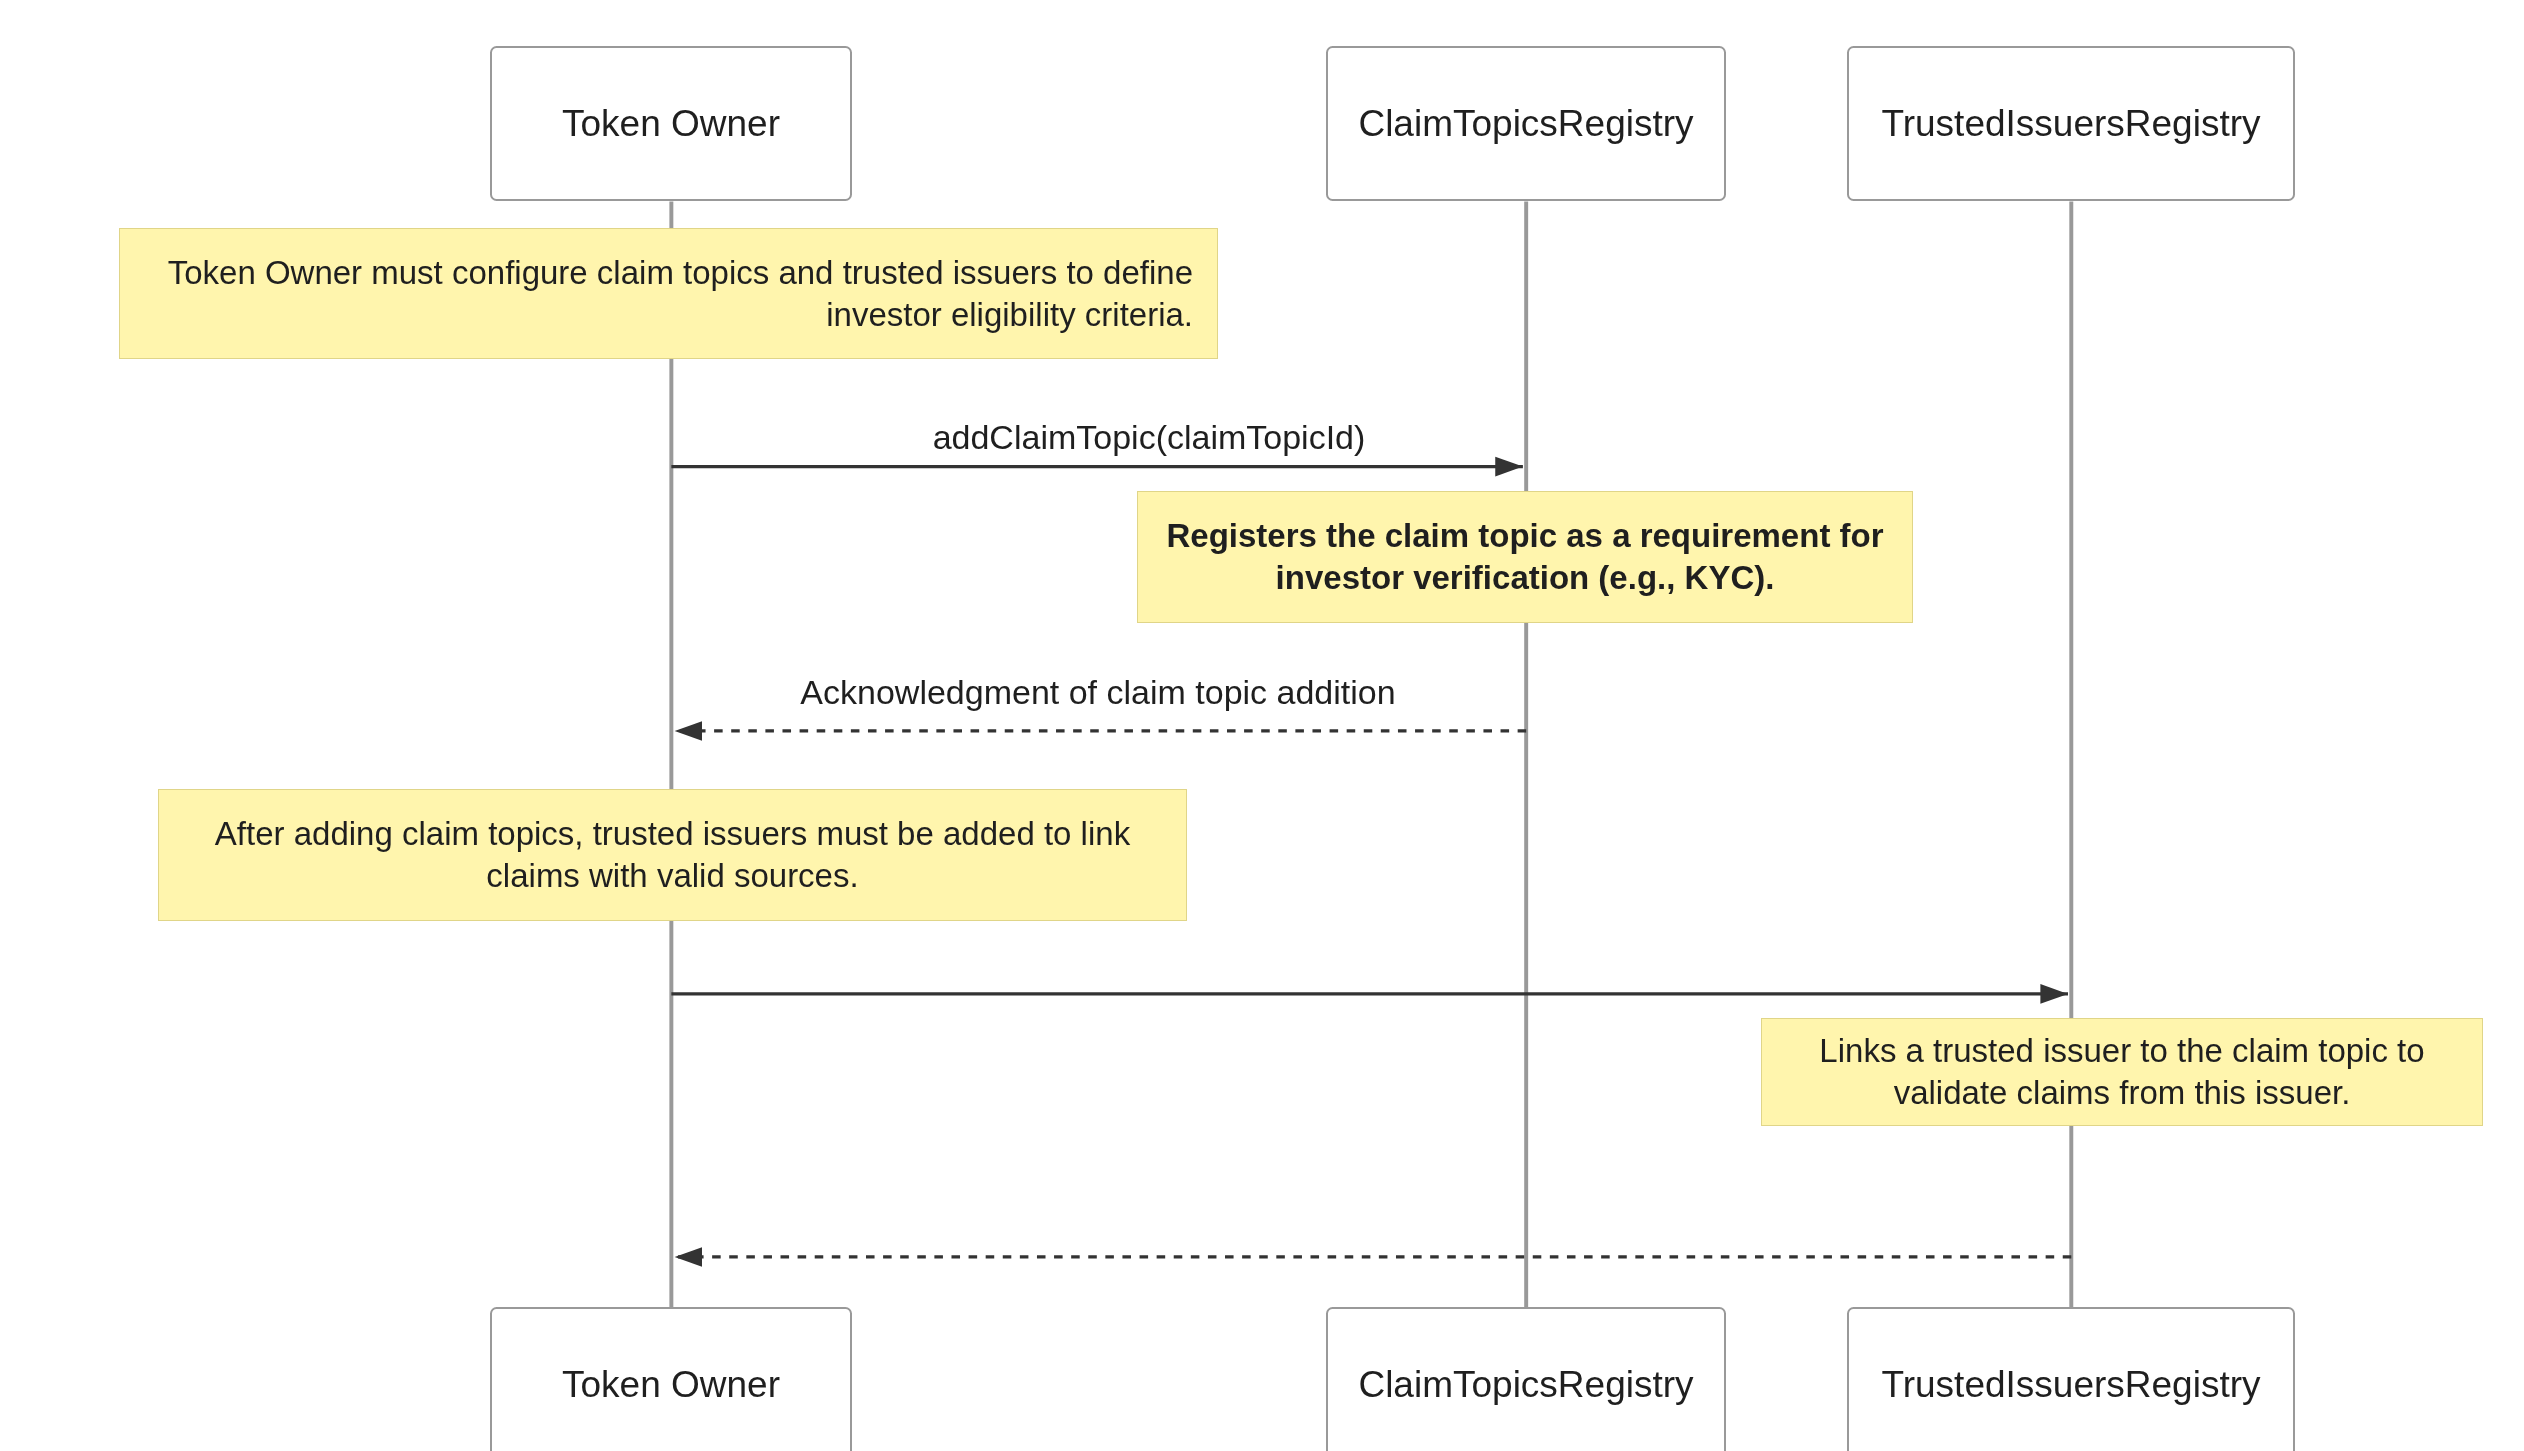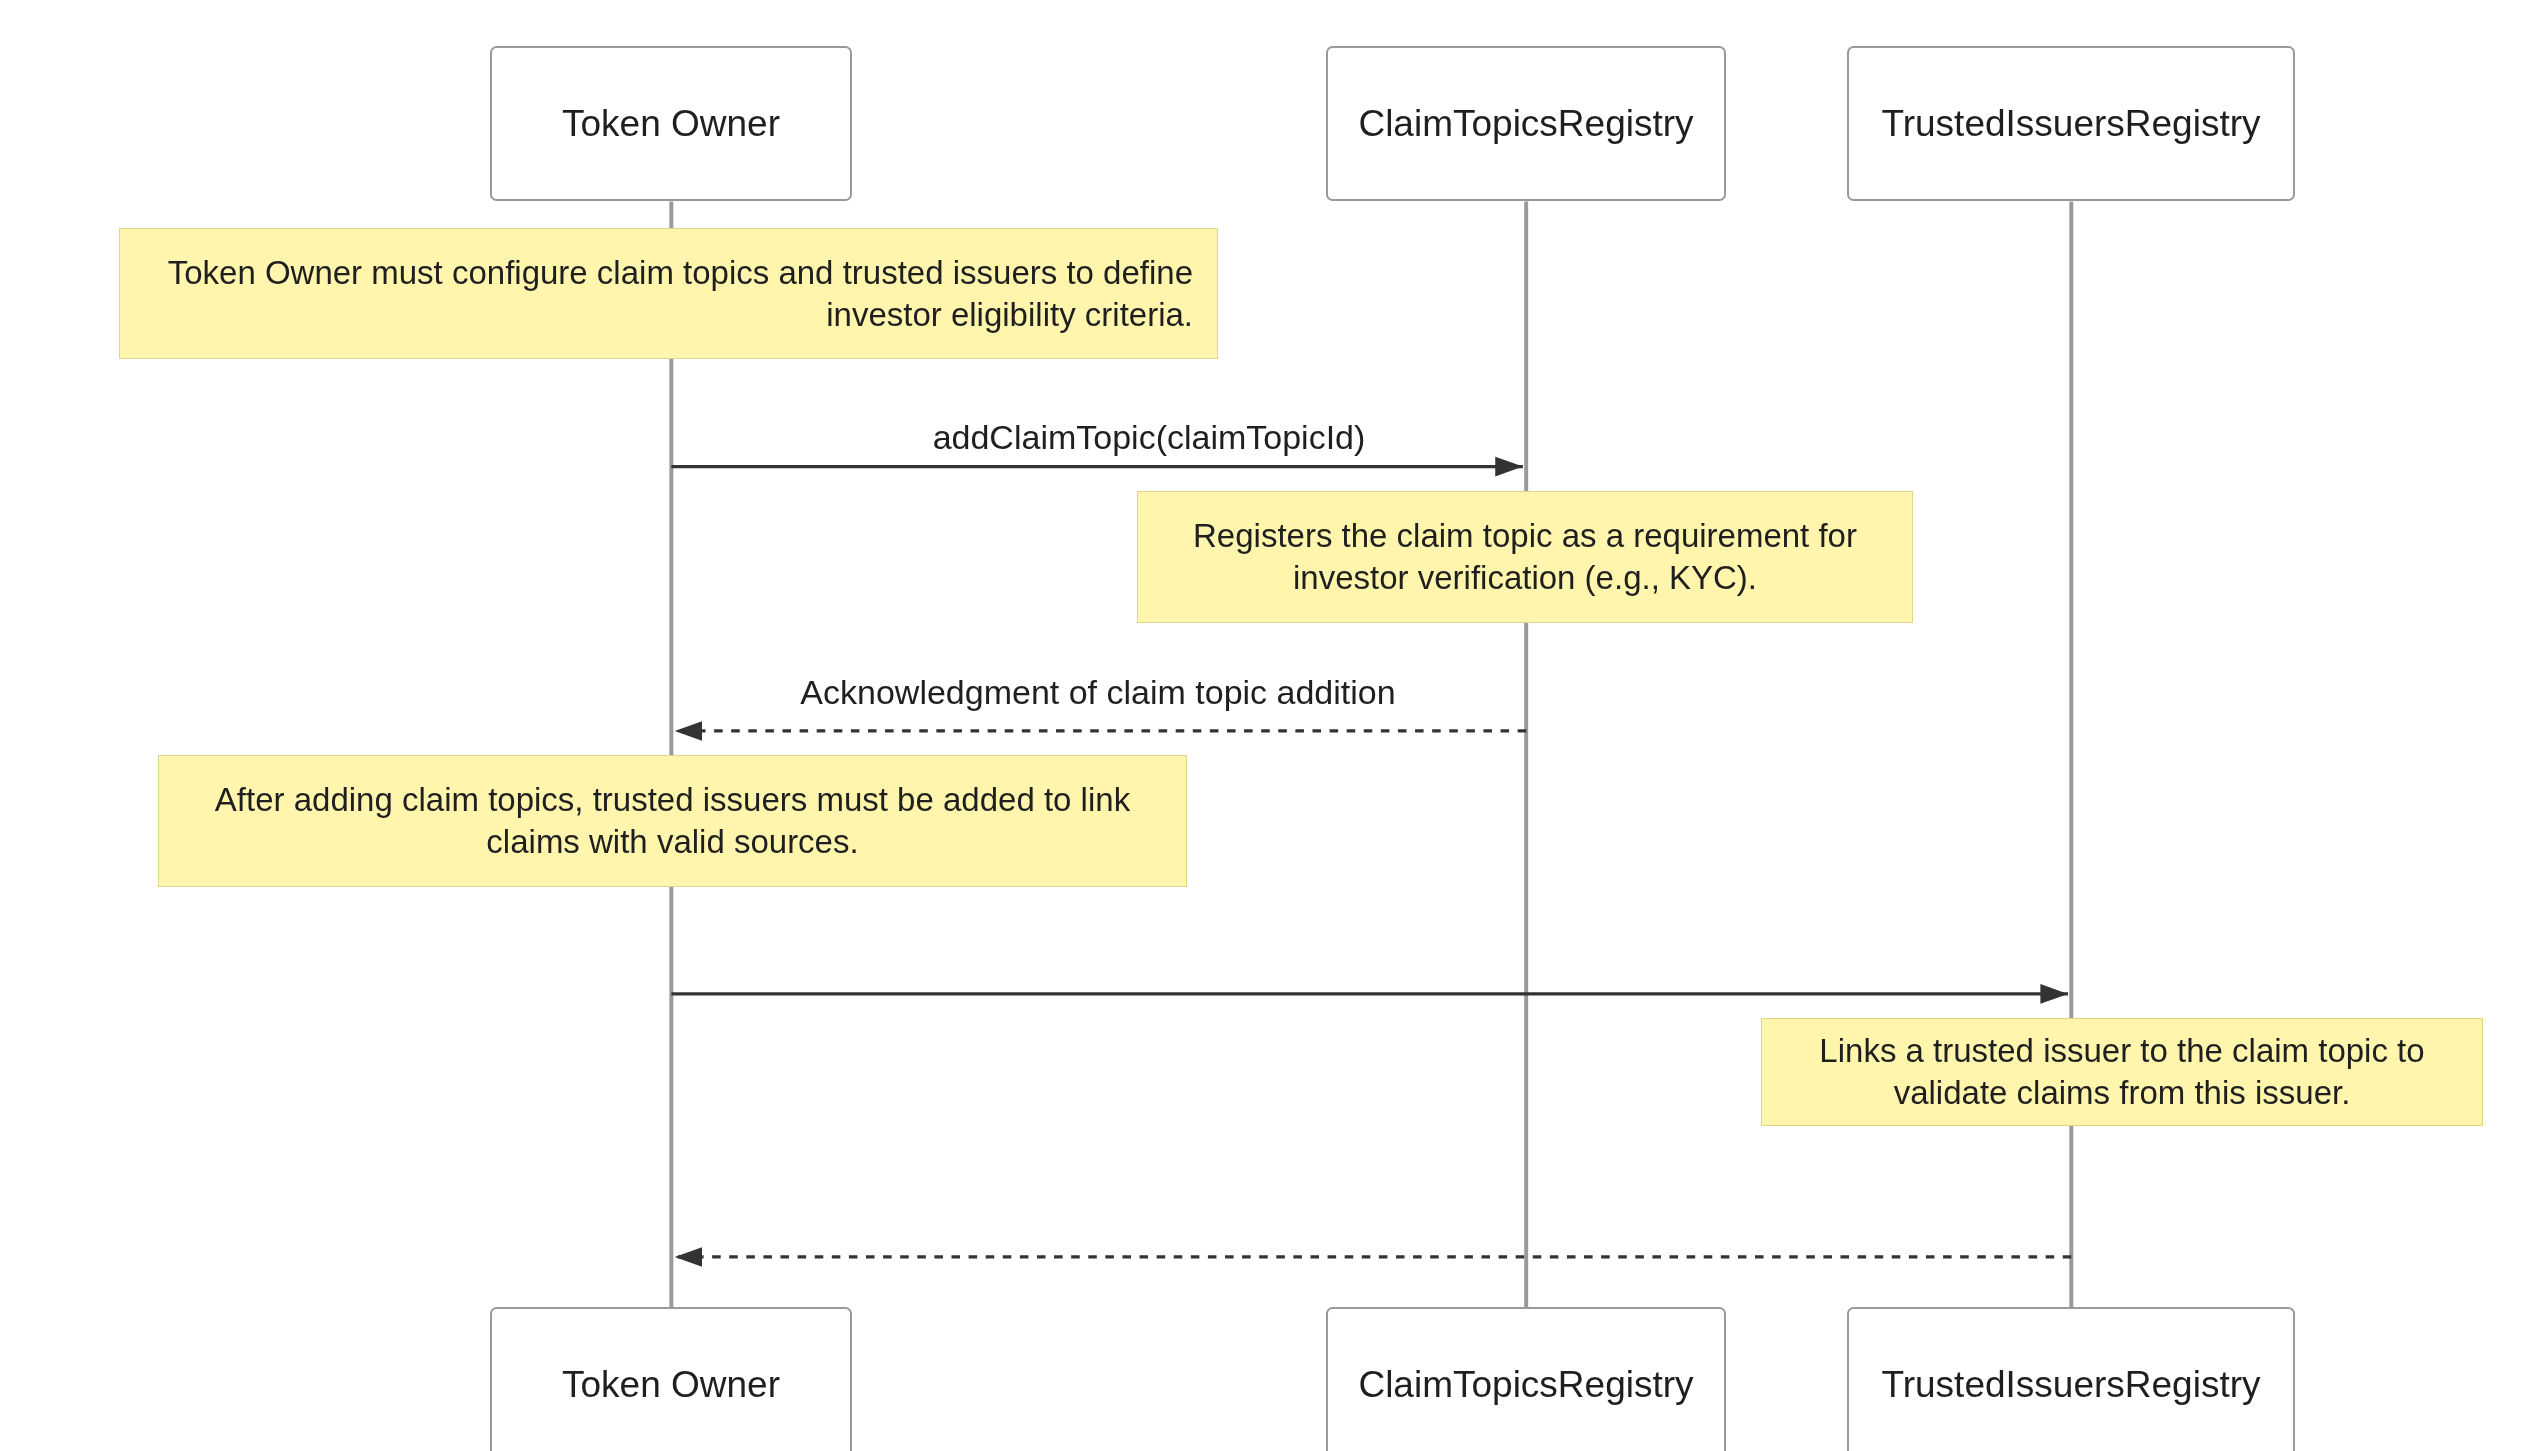--- a/index.html
+++ b/index.html
@@ -89,24 +89,24 @@
   <div class="actor-box" style="left:1326px; top:1285px; width:400px; height:155px;">
     <span>ClaimTopicsRegistry</span>
   </div>
   <div class="actor-box" style="left:1847px; top:1285px; width:448px; height:155px;">
     <span>TrustedIssuersRegistry</span>
   </div>
 
   <div class="note" style="left:119px; top:206px; width:1099px; height:131px;text-align:right;">
     <span>Token Owner must configure claim topics and trusted issuers to define investor eligibility criteria.</span>
   </div>
-  <div class="note" style="left:1137px; top:469px; width:776px; height:132px;">
+  <div class="note" style="left:1137px; top:469px; width:776px; height:132px;font-weight:bold;">
     <span>Registers the claim topic as a requirement for investor verification (e.g., KYC).</span>
   </div>
-  <div class="note" style="left:158px; top:733px; width:1029px; height:132px;">
+  <div class="note" style="left:158px; top:767px; width:1029px; height:132px;">
     <span>After adding claim topics, trusted issuers must be added to link claims with valid sources.</span>
   </div>
   <div class="note" style="left:1761px; top:996px; width:722px; height:108px;align-items:center;">
     <span>Links a trusted issuer to the claim topic to validate claims from this issuer.</span>
   </div>
 
   <div class="msg-label" style="left:671px; top:393px; width:956px; height:42px;">
     <span>addClaimTopic(claimTopicId)</span>
   </div>
   <div class="msg-label" style="left:671px; top:648px; width:854px; height:42px;">

